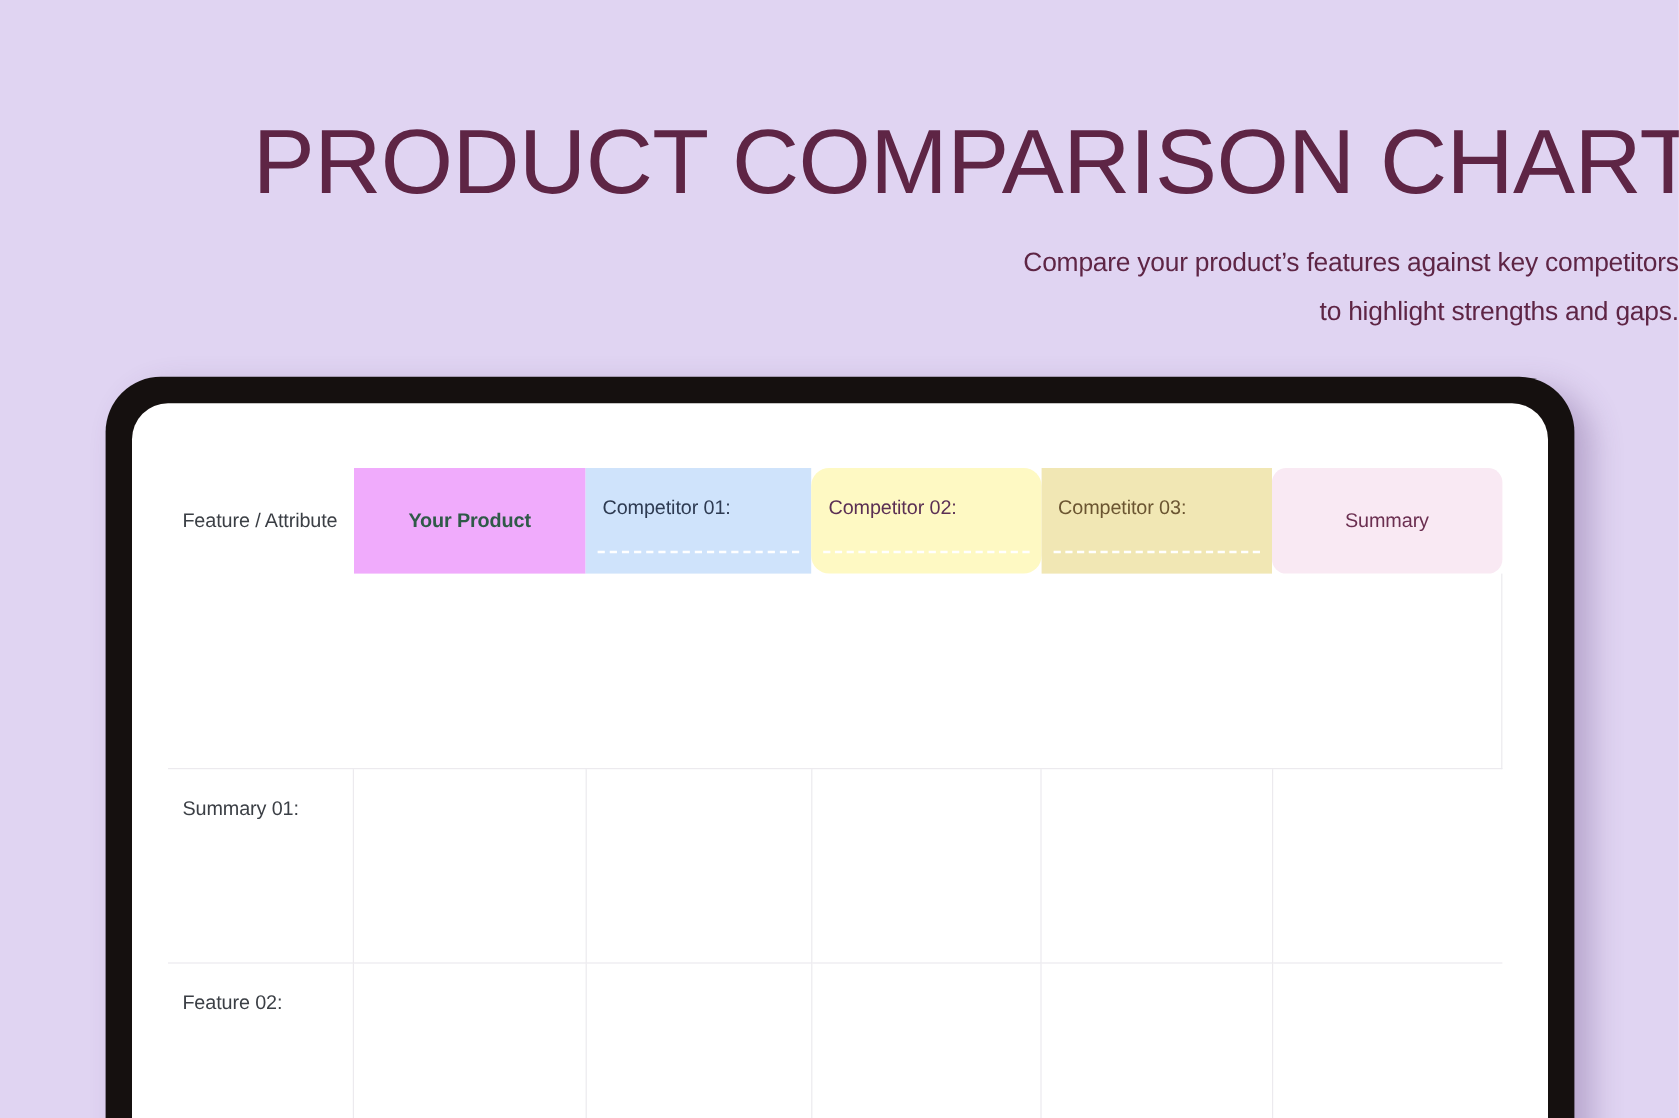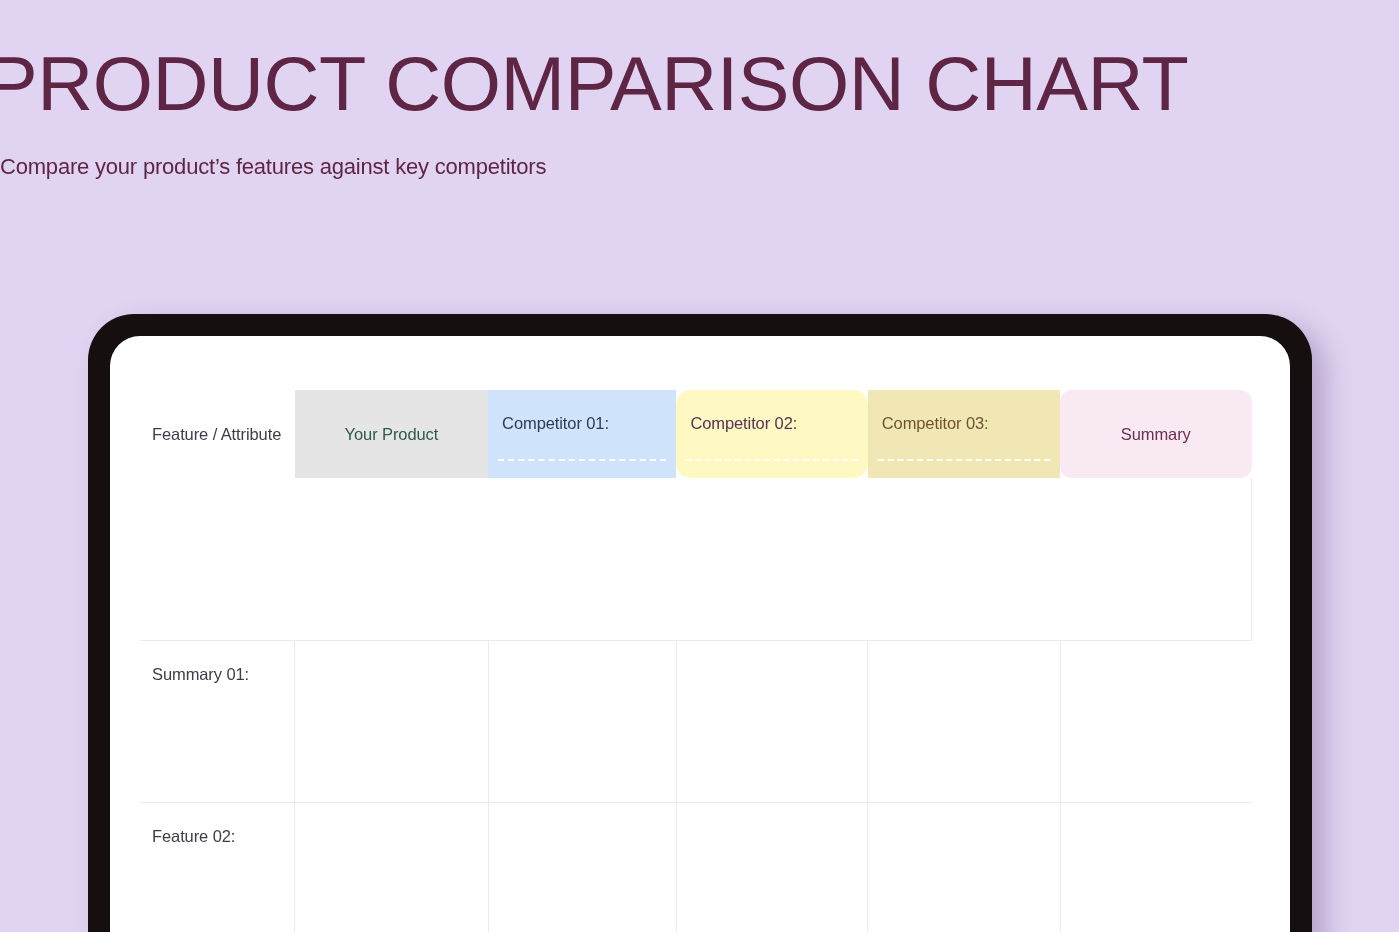--- a/index.html
+++ b/index.html
@@ -12,22 +12,22 @@
 
   body {
     background: #e0d4f2;
     font-family: "Liberation Sans", sans-serif;
     position: relative;
   }
 
   
   .page-header {
     width: 100%;
-    padding-top: 44px;
-    text-align: left;
+    padding-top: 96px;
+    text-align: right;
   }
 
   .page-title {
     font-family: "Liberation Sans", sans-serif;
     font-size: 76px;
     line-height: 80px;
     font-weight: 400;
     letter-spacing: -0.5px;
     color: #5e2545;
     transform: scaleX(1.02);
@@ -124,21 +124,21 @@
   }
 
   .hdr-dash {
     position: absolute;
     left: 10px;
     right: 10px;
     bottom: 17px;
     border-top: 2.5px dashed #ffffff;
   }
 
-  .fill-green   { background: #e5e5e5; }
+  .fill-green   { background: #f0abfc; font-weight: bold; }
   .fill-blue    { background: #cfe3fb; }
   .fill-purple  { background: #fef9c3; border-radius: 15px; }
   .fill-yellow  { background: #f1e7b4; }
   .fill-pink    { background: #f9e9f3; border-radius: 12px; }
 
   .txt-green  { color: #2f5a48; }
   .txt-blue   { color: #2e3b52; }
   .txt-purple { color: #5b3054; }
   .txt-yellow { color: #6b5531; }
   .txt-pink   { color: #6b2f50; }
@@ -174,20 +174,21 @@
   }
 </style>
 </head>
 <body>
 
 <div class="page-header">
   <h1 class="page-title">PRODUCT COMPARISON CHART</h1>
 
   <div class="page-subtitle">
     <span class="sub-line">Compare your product’s features against key competitors</span>
+    <span class="sub-line">to highlight strengths and gaps.</span>
   </div>
 </div>
 
 <div class="device-wrap">
   <div class="device-frame"></div>
 
   <div class="device-screen">
 
     <table class="comparison-table">
       <colgroup>

